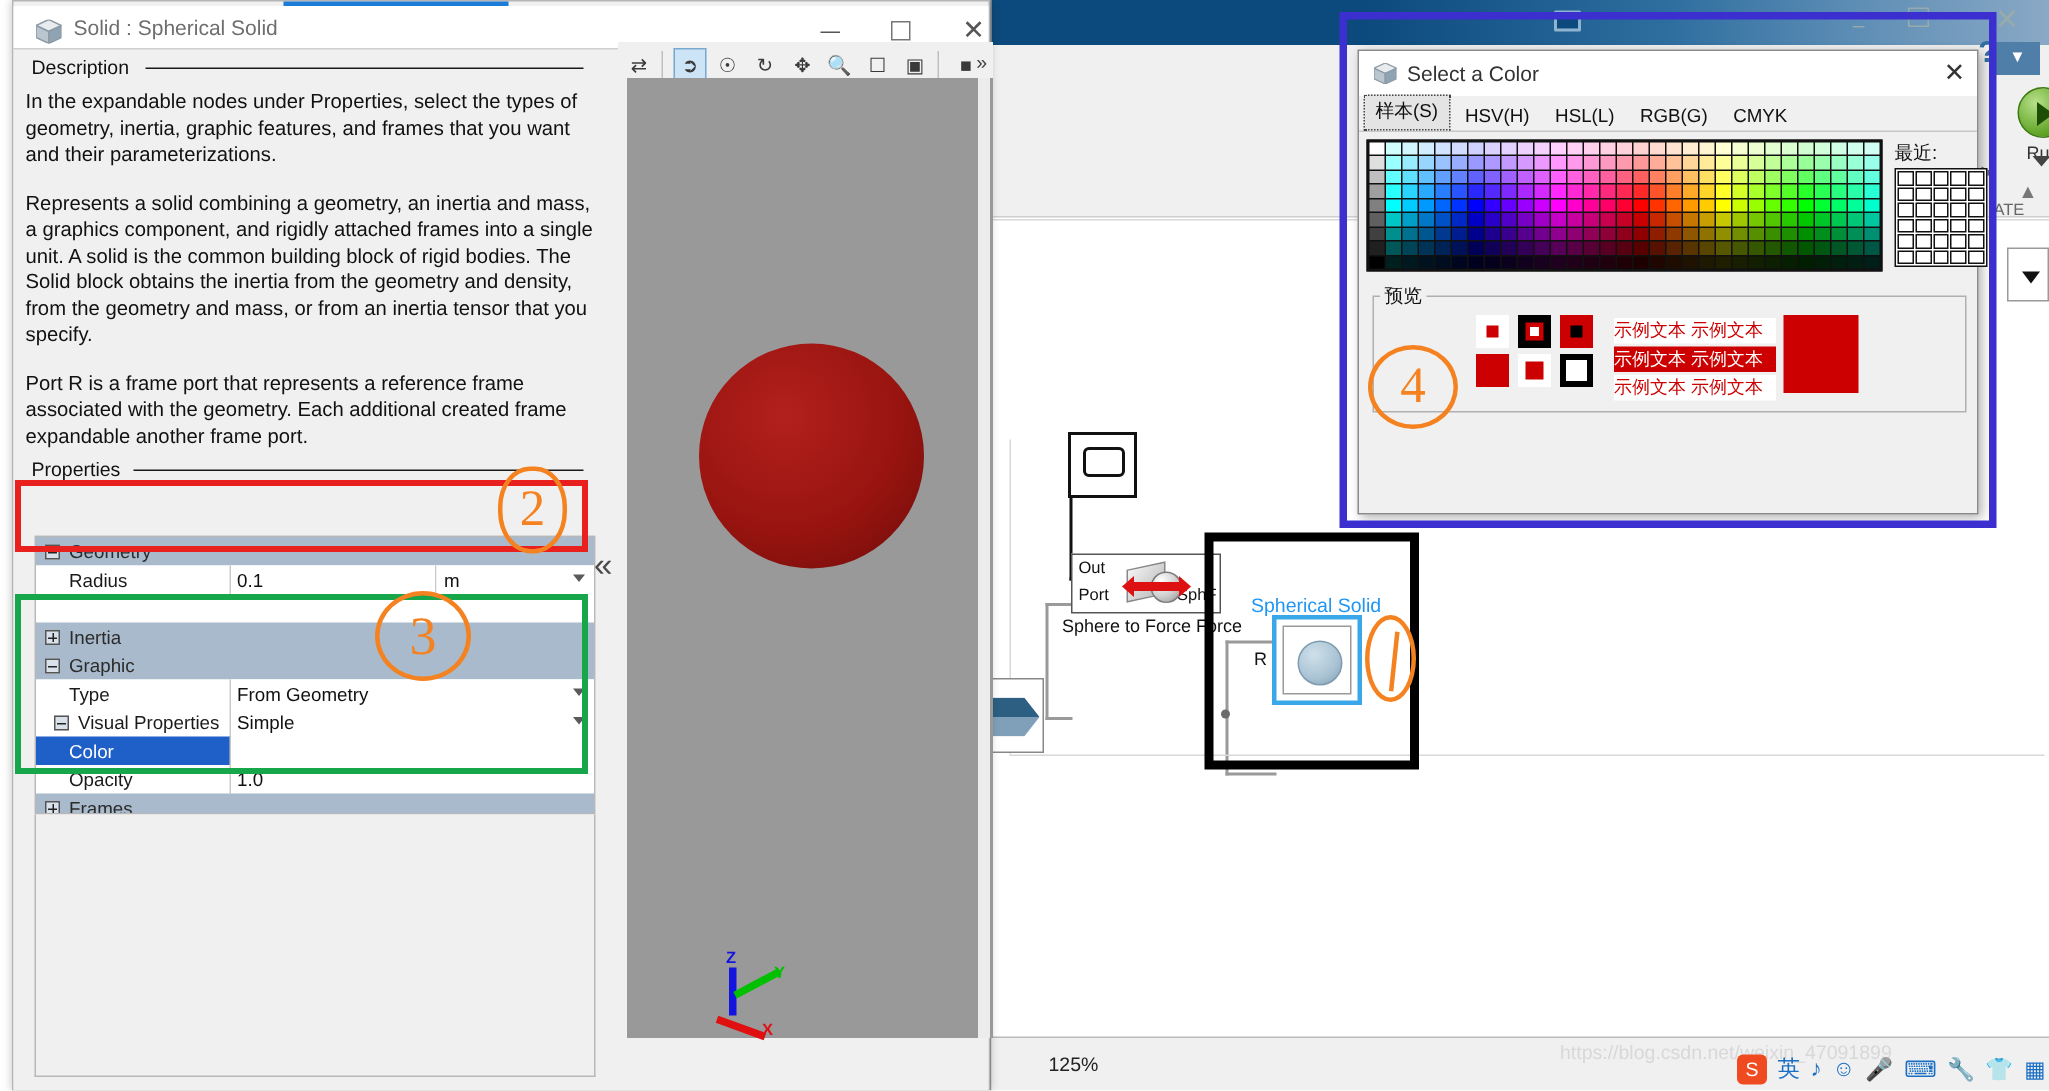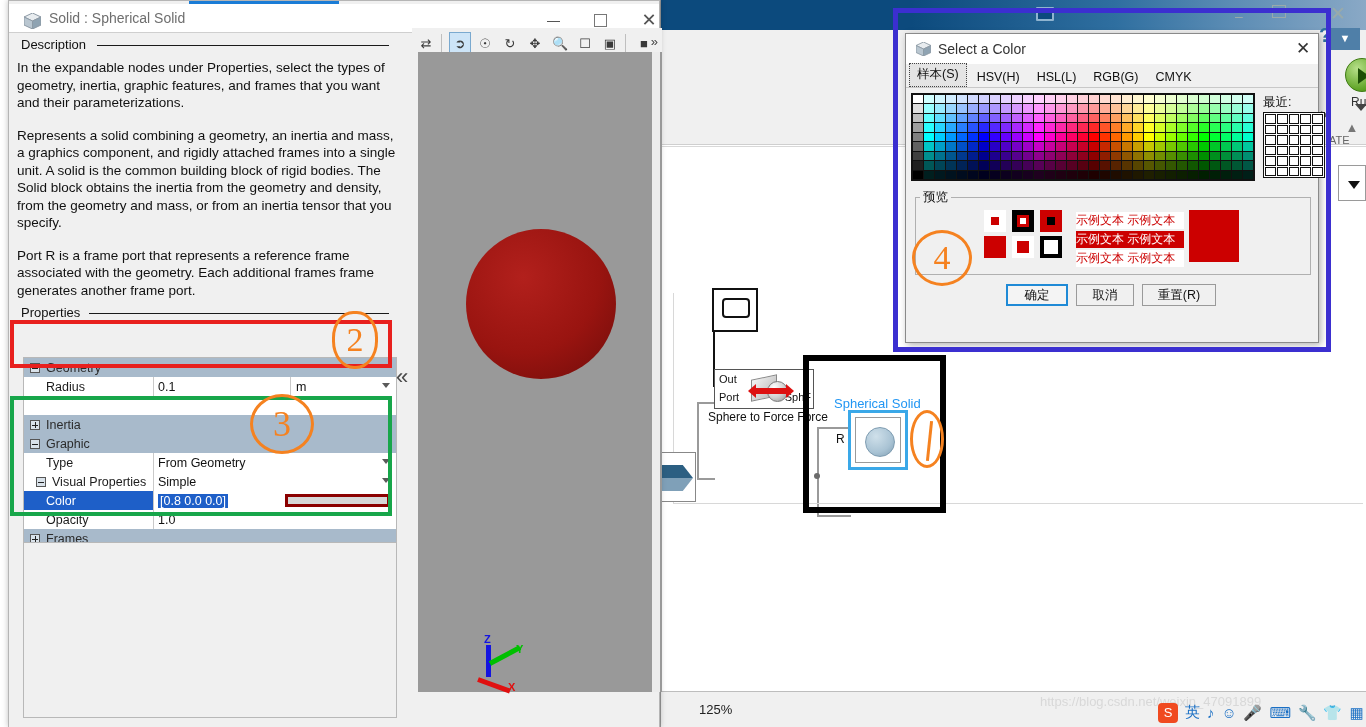--- a/index.html
+++ b/index.html
@@ -493,21 +493,21 @@
     <div id="sd-max"></div>
     <div id="sd-close">✕</div>
   </div>
   <div id="sd-body">
 
     <div class="groupbox-label" style="left:12px; top:4px;">Description</div>
     <div class="groupbox-line" style="left:88px; top:12px; width:292px;"></div>
     <div id="desc-panel">
       <p>In the expandable nodes under Properties, select the types of geometry, inertia, graphic features, and frames that you want and their parameterizations.</p>
       <p>Represents a solid combining a geometry, an inertia and mass, a graphics component, and rigidly attached frames into a single unit. A solid is the common building block of rigid bodies. The Solid block obtains the inertia from the geometry and density, from the geometry and mass, or from an inertia tensor that you specify.</p>
-      <p>Port R is a frame port that represents a reference frame associated with the geometry. Each additional frames frame generates another frame port.</p>
+      <p>Port R is a frame port that represents a reference frame associated with the geometry. Each additional created frame expandable another frame port.</p>
     </div>
 
     <div class="groupbox-label" style="left:12px; top:272px;">Properties</div>
     <div class="groupbox-line" style="left:80px; top:280px; width:300px;"></div>
 
     <div id="props-tree">
 
       <div class="tr tr-group" style="top:0px;">
         <div class="tr-name">
           <span class="expander"></span>
@@ -560,24 +560,20 @@
         </div>
         <div class="tr-val" style="border-right:none;">
           <span class="valtext">From Geometry</span>
           <span class="caret-dd"></span>
         </div>
       </div>
 
       <div class="tr tr-leaf row-selected" style="top:133px;">
         <div class="tr-name indent2">
           <span>Color</span>
-        </div>
-        <div class="tr-val" style="border-right:none;">
-          <span class="valtext">[0.8 0.0 0.0]</span>
-          <span id="color-swatch"></span>
         </div>
       </div>
 
       <div class="tr tr-leaf" style="top:152px;">
         <div class="tr-name indent2">
           <span>Opacity</span>
         </div>
         <div class="tr-val" style="border-right:none;">
           <span class="valtext">1.0</span>
         </div>
@@ -976,25 +972,20 @@
   <div class="pv-sq" id="pv-e">
         <i></i>
       </div>
   <div class="pv-sq" id="pv-f">
         <i></i>
       </div>
   <div class="pv-text" id="pv-t1">示例文本  示例文本</div>
   <div class="pv-text" id="pv-t2">示例文本  示例文本</div>
   <div class="pv-text" id="pv-t3">示例文本  示例文本</div>
   <div id="pv-big"></div>
-  <div id="cd-buttons">
-    <div class="cd-btn" id="cd-ok">确定</div>
-    <div class="cd-btn" id="cd-cancel">取消</div>
-    <div class="cd-btn" id="cd-reset">重置(R)</div>
-  </div>
 </div>
 <div id="anno-4">4</div>
 <div id="anno-purple"></div>
 
 <div id="watermark">https://blog.csdn.net/weixin_47091899</div>
 <div id="ime-bar">
   <div id="ime-logo">S</div>
   <div class="ime-ico">英</div>
   <div class="ime-ico">♪</div>
   <div class="ime-ico">☺</div>

